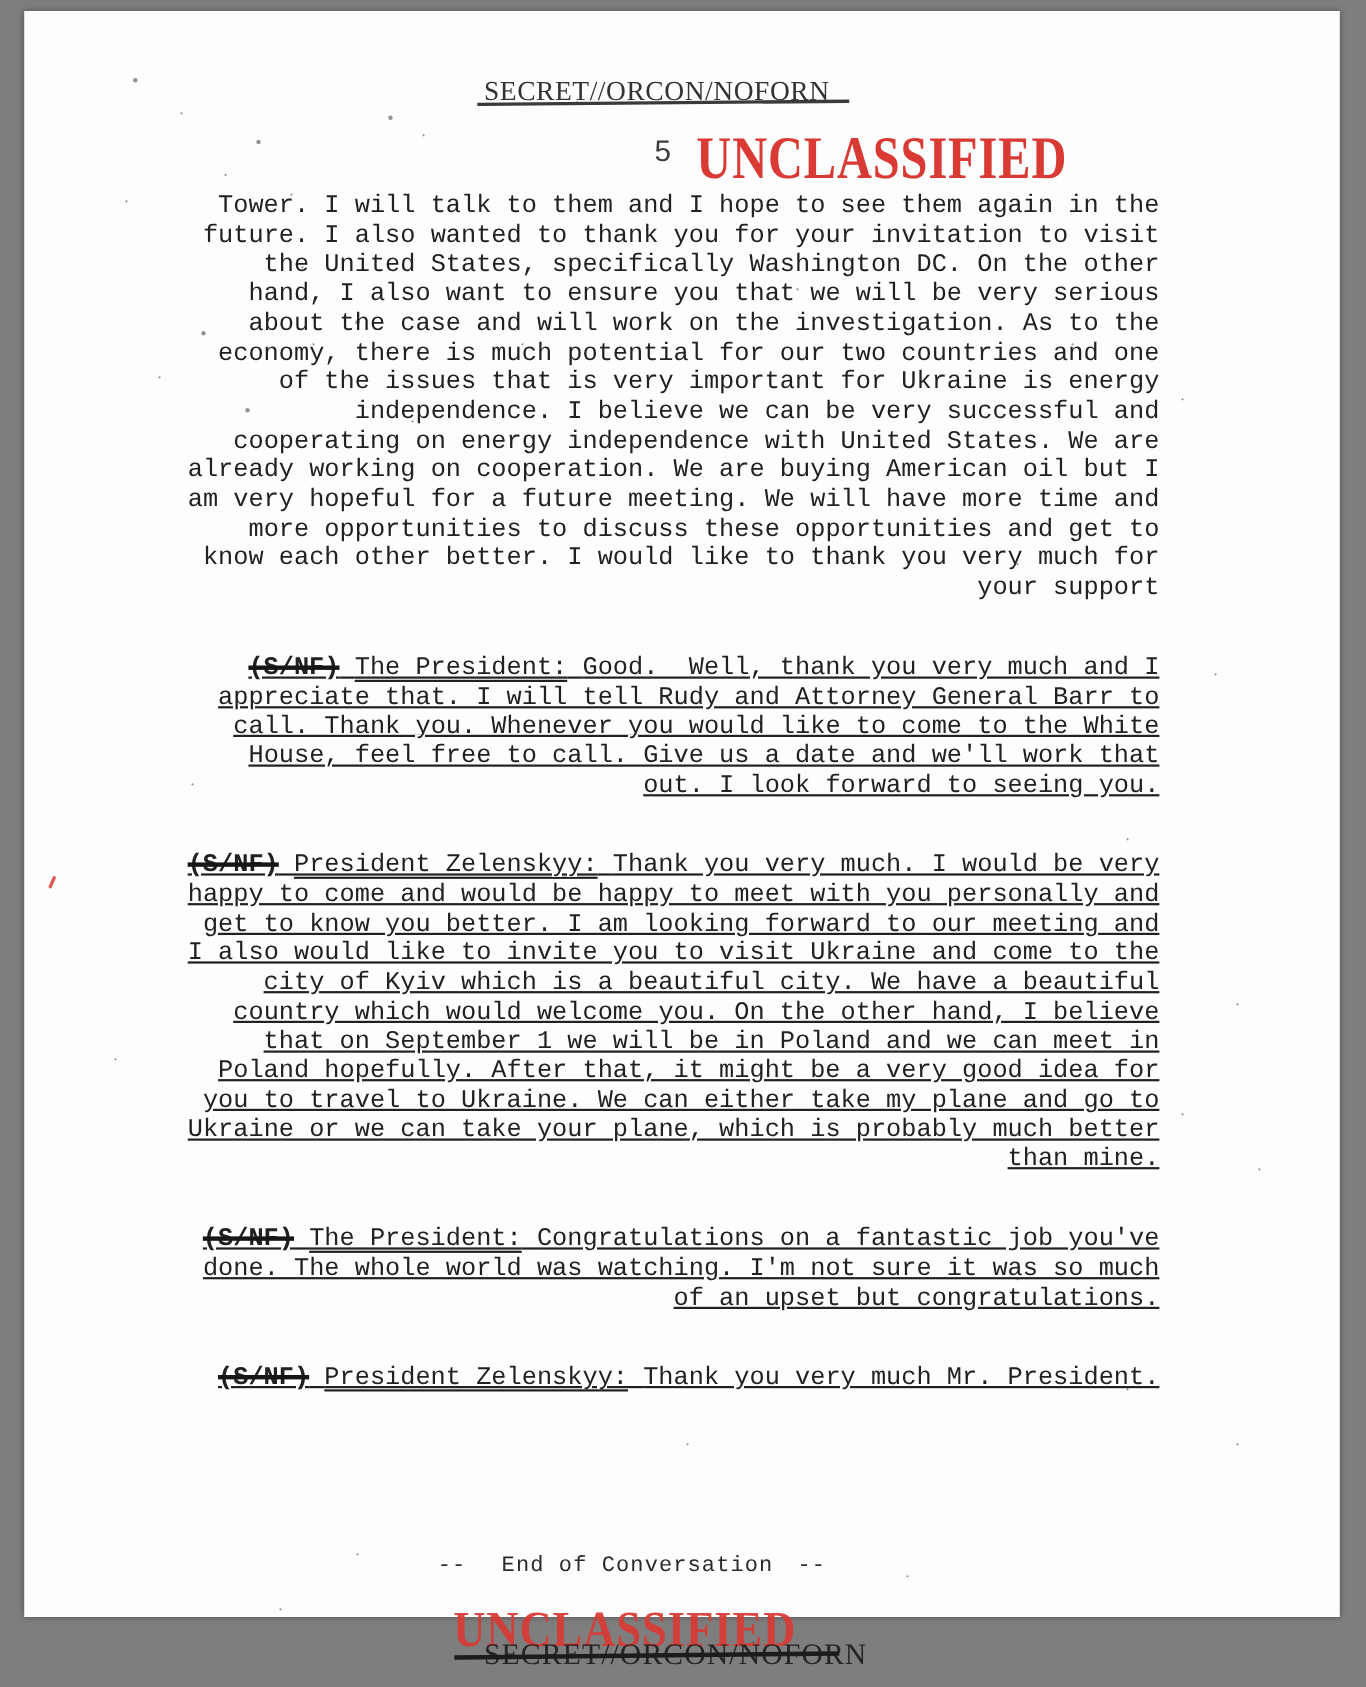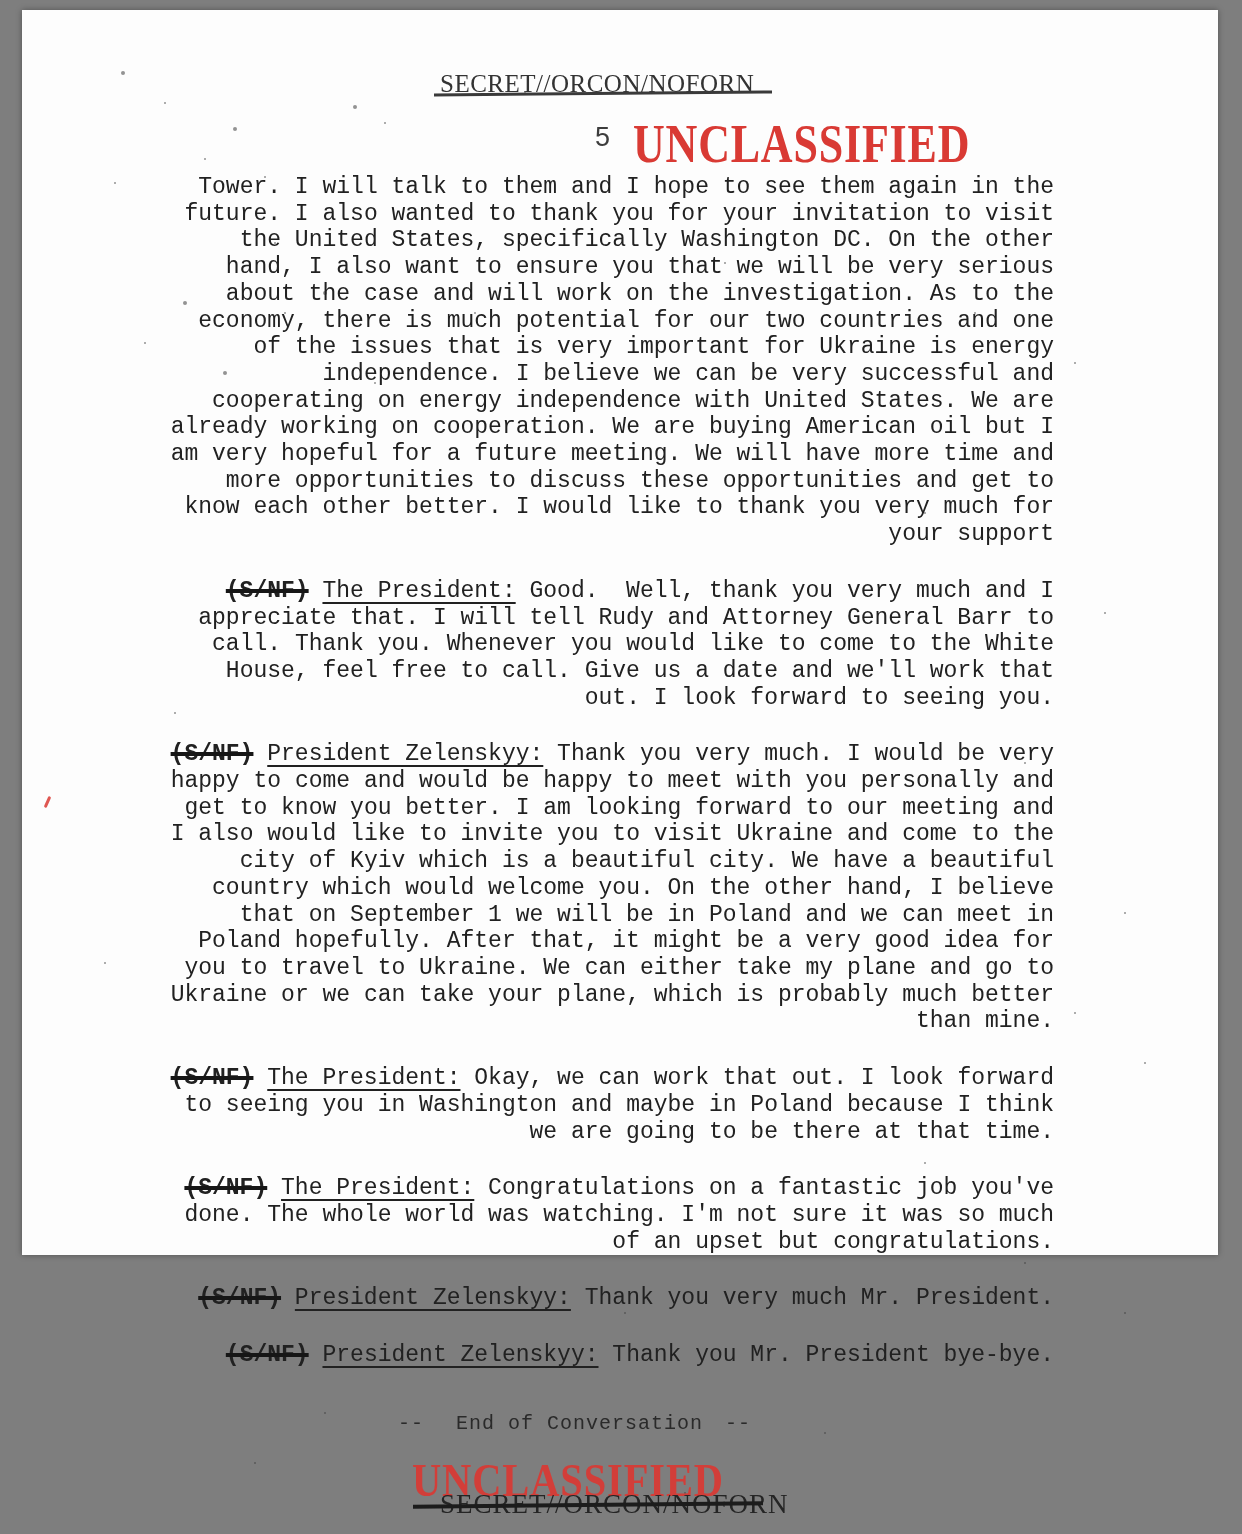--- a/index.html
+++ b/index.html
@@ -5,21 +5,21 @@
   html,body { margin:0; padding:0; }
   body {
     width:1242px; height:1534px;
     background: var(--backdrop, #7e7e7e);
     overflow:hidden;
     position:relative;
     font-family: "Liberation Mono", monospace;
   }
   .paper {
     position:absolute; left:22px; top:10px;
-    width:1196px; height:1245px;
+    width:1196px; height:1460px;
     background: var(--paper, #fdfdfd);
     box-shadow: 0 0 6px rgba(0,0,0,.35);
   }
   
   .speckles { position:absolute; left:0; top:0; width:2px; height:2px; border-radius:50%;
     color:rgba(60,60,60,.55); background:transparent;
     box-shadow:
       100px 62px 0 1px currentColor, 142px 92px 0 0 currentColor, 212px 118px 0 1px currentColor,
       182px 148px 0 0 currentColor, 242px 166px 0 0 currentColor, 92px 172px 0 0 currentColor,
       332px 96px 0 1px currentColor, 362px 112px 0 0 currentColor, 302px 282px 0 1px currentColor,
@@ -69,21 +69,21 @@
     position:absolute; left:390px; top:1448px;
     font-size:46px; transform:scaleX(.88);
     letter-spacing:1px; opacity:.93;
   }
 
   .transcript {
     position:absolute; left:112px; top:164px; width:920px;
     font-size:23px; line-height:26.7px; color:#212121;text-align:right;
   }
   .para { margin:0; }
-  .para + .para { margin-top:30px; }
+  .para + .para { margin-top:46px;text-decoration:underline; }
   .marker {
     font-weight:bold;
     text-decoration:line-through;
     text-decoration-thickness:3.5px;
     text-decoration-color:#161616;
   }
   .speaker {
     text-decoration:underline;
     text-decoration-thickness:2px;
     text-underline-offset:5px;
@@ -161,47 +161,35 @@
 I also would like to invite you to visit Ukraine and come to the
 city of Kyiv which is a beautiful city. We have a beautiful
 country which would welcome you. On the other hand, I believe
 that on September 1 we will be in Poland and we can meet in
 Poland hopefully. After that, it might be a very good idea for
 you to travel to Ukraine. We can either take my plane and go to
 Ukraine or we can take your plane, which is probably much better
 than mine.</span>
   </p>
 
-  <p class="para">
-    <span class="marker">(S/NF)</span>
-    <span class="speaker">The President:</span>
-    <span class="ptext">Okay, we can work that out. I look forward
-to seeing you in Washington and maybe in Poland because I think
-we are going to be there at that time.</span>
-  </p>
 
   <p class="para">
     <span class="marker">(S/NF)</span>
     <span class="speaker">The President:</span>
     <span class="ptext">Congratulations on a fantastic job you've
 done. The whole world was watching. I'm not sure it was so much
 of an upset but congratulations.</span>
   </p>
 
   <p class="para">
     <span class="marker">(S/NF)</span>
     <span class="speaker">President Zelenskyy:</span>
     <span class="ptext">Thank you very much Mr. President.</span>
   </p>
 
-  <p class="para">
-    <span class="marker">(S/NF)</span>
-    <span class="speaker">President Zelenskyy:</span>
-    <span class="ptext">Thank you Mr. President bye-bye.</span>
-  </p>
 </div>
 
   <div class="end-marker">
     <span class="dash-left">--</span>
     <span class="end-text">End of Conversation</span>
     <span class="dash-right">--</span>
   </div>
 
   <div class="stamp stamp-bottom">UNCLASSIFIED</div>
   <div class="footer-classification">SECRET//ORCON/NOFORN</div>

